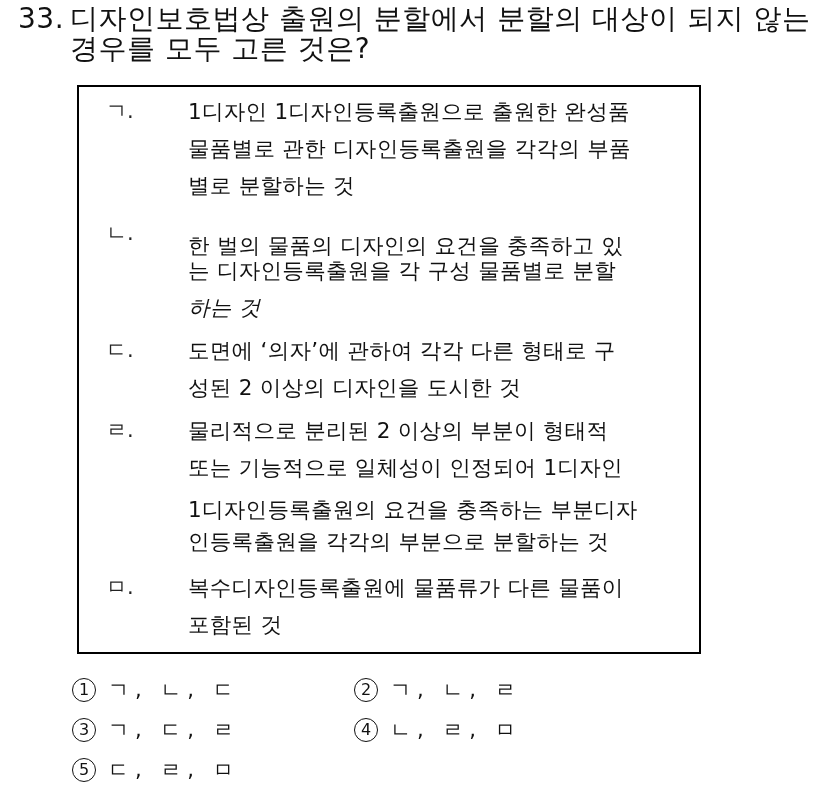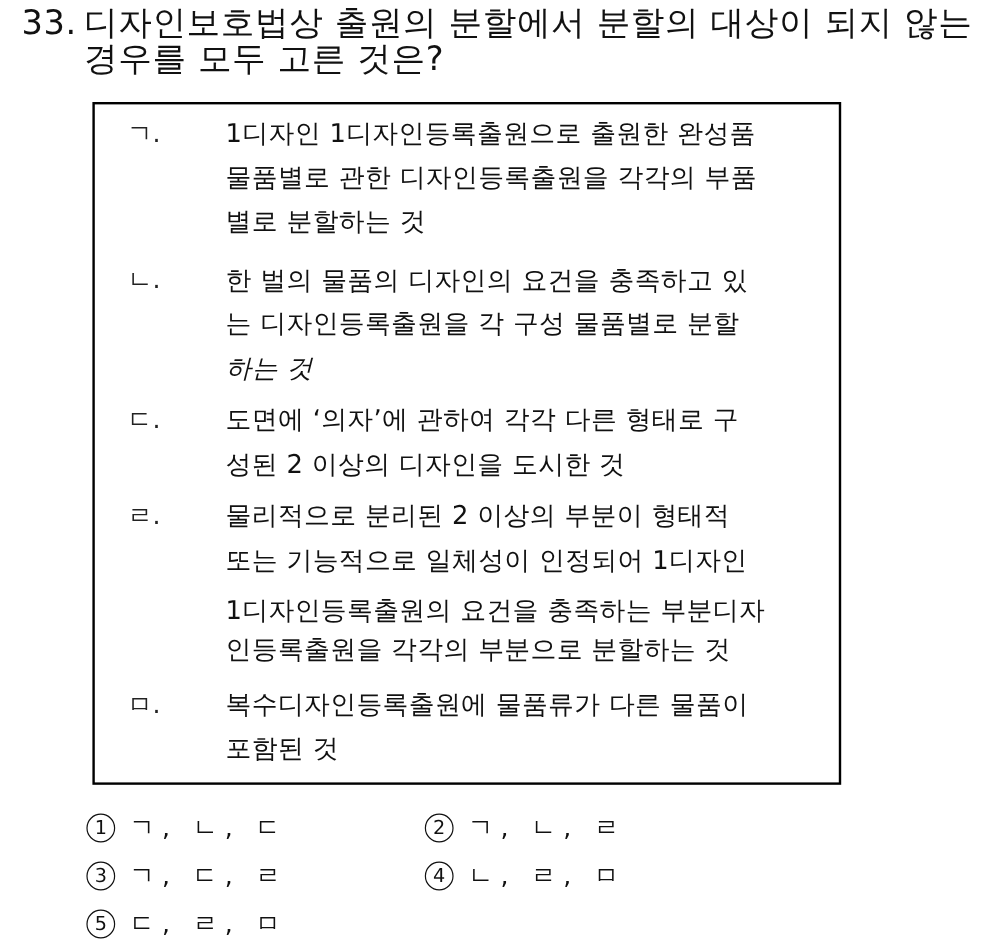--- a/index.html
+++ b/index.html
@@ -106,21 +106,21 @@
 
   <div class="item" style="top:6px;">
     <span class="item-marker" style="top:0;">ㄱ.</span>
     <span class="item-line" style="top:0;">1디자인 1디자인등록출원으로 출원한 완성품</span>
     <span class="item-line" style="top:37px;">물품별로 관한 디자인등록출원을 각각의 부품</span>
     <span class="item-line" style="top:74px;">별로 분할하는 것</span>
   </div>
 
   <div class="item" style="top:128px;">
     <span class="item-marker" style="top:0;">ㄴ.</span>
-    <span class="item-line" style="top:1px;">한 벌의 물품의 디자인의 요건을 충족하고 있</span>
+    <span class="item-line" style="top:12px;">한 벌의 물품의 디자인의 요건을 충족하고 있</span>
     <span class="item-line" style="top:37px;">는 디자인등록출원을 각 구성 물품별로 분할</span>
     <span class="item-line" style="top:74px;font-style:italic;">하는 것</span>
   </div>
 
   <div class="item" style="top:245px;">
     <span class="item-marker" style="top:0;">ㄷ.</span>
     <span class="item-line" style="top:0;">도면에 ‘의자’에 관하여 각각 다른 형태로 구</span>
     <span class="item-line" style="top:37px;">성된 2 이상의 디자인을 도시한 것</span>
   </div>
 

